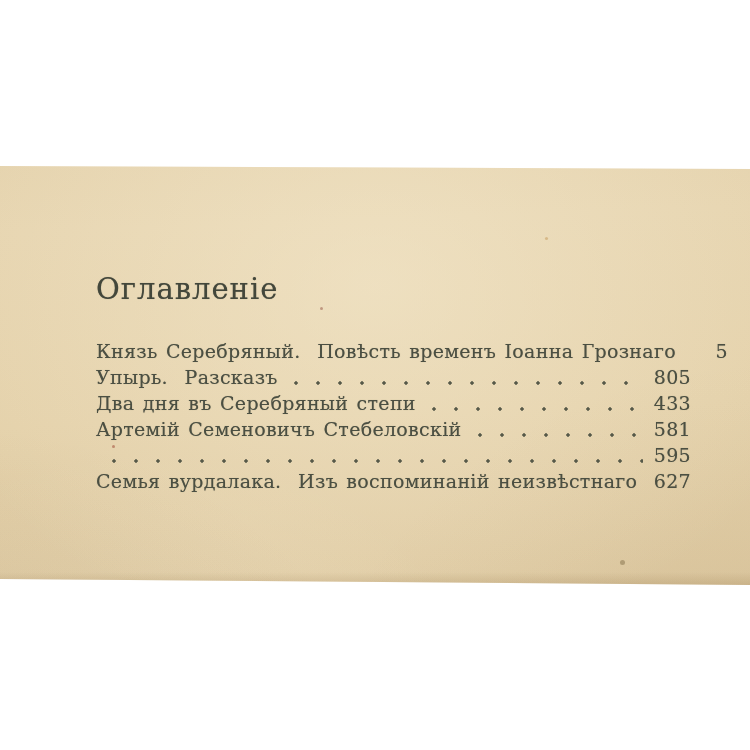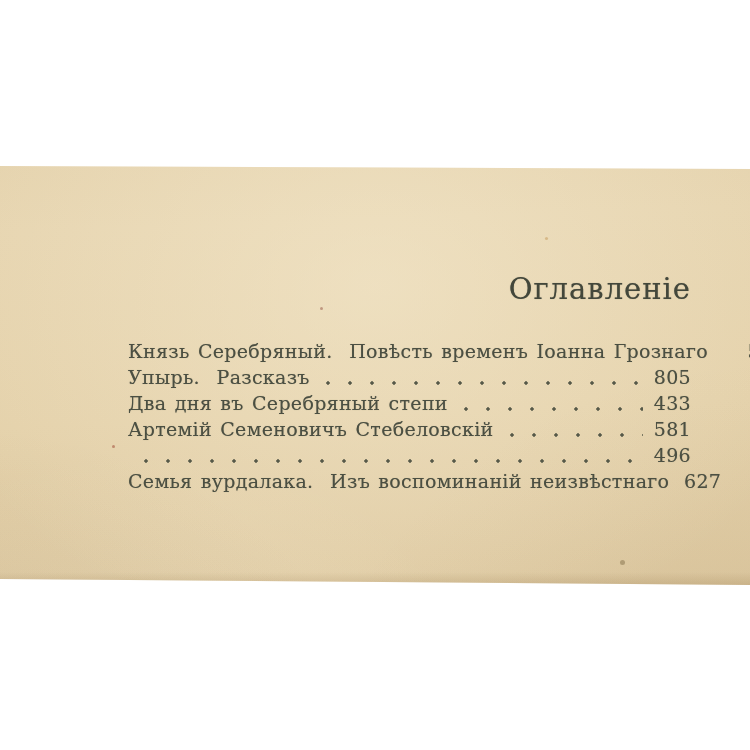--- a/index.html
+++ b/index.html
@@ -42,21 +42,21 @@
     left: 96px;
     right: 59px;
     top: 0;
     color: #4b4f42;
   }
   .toc-title {
     position: absolute;
     top: 271px;
     left: 0; right: 0;
     margin: 0;
-    text-align: right;
+    text-align: left;
     font-size: 29px;
     font-weight: 400;
     letter-spacing: 1px;
     line-height: 36px;
     color: #43473b;
     text-shadow: 0 0 0.8px rgba(67,71,59,0.55);
   }
   .toc-list {
     position: absolute;
     top: 338px;
@@ -65,21 +65,20 @@
   .toc-row {
     display: flex;
     align-items: baseline;
     height: 26px;
     line-height: 26px;
     font-size: 19px;
     letter-spacing: 0.3px;
     word-spacing: 2px;
     white-space: nowrap;
     text-shadow: 0 0 0.7px rgba(75,79,66,0.5);
-    margin-left: 32px;
   }
   .entry-title { flex: 0 0 auto; }
   .leader {
     position: relative;
     flex: 1 1 auto;
     min-width: 0;
     align-self: stretch;
     margin: 0 4px 0 10px;
   }
   .leader::before {
@@ -140,21 +139,21 @@
         </div>
 
         <div class="toc-row">
           <span class="entry-title">Артемій Семеновичъ Стебеловскій</span>
           <span class="leader"></span>
           <span class="entry-page">581</span>
         </div>
 
         <div class="toc-row">
           <span class="leader"></span>
-          <span class="entry-page">496</span>
+          <span class="entry-page">595</span>
         </div>
 
         <div class="toc-row">
           <span class="entry-title">Семья вурдалака.&nbsp; Изъ воспоминаній неизвѣстнаго</span>
           <span class="leader"></span>
           <span class="entry-page">627</span>
         </div>
 
       </div>
     </div>

